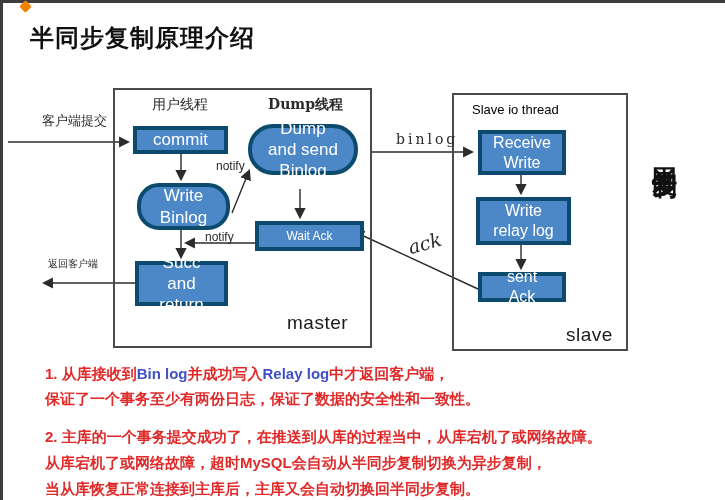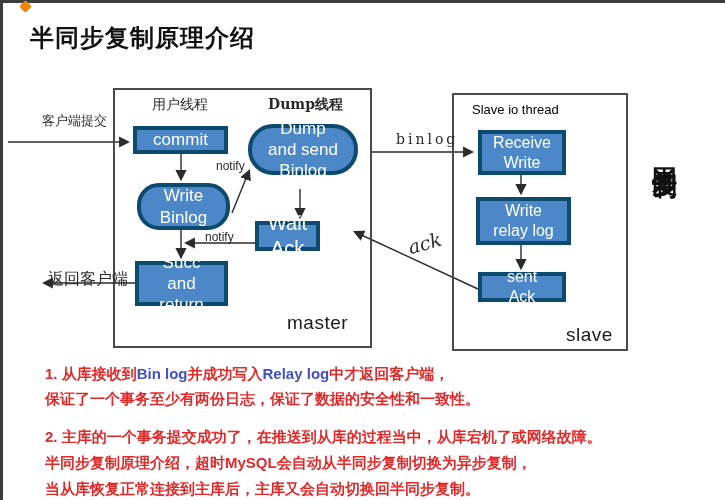--- a/index.html
+++ b/index.html
@@ -21,31 +21,31 @@
   .slave-box{left:452px;top:93px;width:172px;height:254px;}
   .thread-label{position:absolute;font-size:14px;color:#2a2a2a;
     font-family:"DejaVu Serif","Liberation Serif",serif;white-space:nowrap;}
   .io-thread-label{position:absolute;font-size:13px;font-weight:400;color:#000000;white-space:nowrap;}
   .node{position:absolute;background:#4c87c7;border:4px solid #0c4a6e;color:#fff;
     display:flex;align-items:center;justify-content:center;text-align:center;
     font-size:16px;line-height:1.25;padding:1px 12px;box-sizing:border-box;}
   .node-commit{left:133px;top:126px;width:95px;height:28px;font-size:17px;}
   .node-dump{left:248px;top:124px;width:110px;height:51px;font-size:17px;border-radius:25px;}
   .node-write-binlog{left:137px;top:183px;width:93px;height:47px;font-size:17px;border-radius:22px;}
-  .node-wait-ack{left:255px;top:221px;width:65px;height:30px;font-size:20px;text-align:center;}
+  .node-wait-ack{left:255px;top:221px;width:109px;height:30px;font-size:12px;text-align:center;}
   .node-succ{left:135px;top:261px;width:93px;height:45px;font-size:17px;}
   .node-receive{left:478px;top:130px;width:88px;height:45px;}
   .node-relay{left:476px;top:197px;width:95px;height:48px;}
   .node-sent-ack{left:478px;top:272px;width:88px;height:30px;}
   .box-caption{position:absolute;font-size:19px;color:#1a1a1a;letter-spacing:0.5px;}
   .caption-master{left:287px;top:312px;}
   .caption-slave{left:566px;top:324px;}
   .edge-label{position:absolute;color:#2a2a2a;white-space:nowrap;}
   .lbl-client-submit{left:42px;top:112px;font-size:13px;font-family:"DejaVu Serif","Liberation Serif",serif;}
-  .lbl-return-client{left:48px;top:257px;font-size:16px;font-family:"DejaVu Serif","Liberation Serif",serif;margin-top:12px;}
+  .lbl-return-client{left:48px;top:257px;font-size:10px;font-family:"DejaVu Serif","Liberation Serif",serif;}
   .lbl-binlog{left:396px;top:131px;font-size:14px;letter-spacing:3px;
     font-family:"DejaVu Serif","Liberation Serif",serif;}
   .lbl-ack{left:408px;top:232px;font-size:19px;font-style:italic;
     font-family:"DejaVu Serif","Liberation Serif",serif;transform:rotate(-16deg);}
   .lbl-notify-top{left:216px;top:159px;font-size:12px;}
   .lbl-notify-bottom{left:205px;top:230px;font-size:12px;}
   .side-caption{position:absolute;left:648px;top:146px;writing-mode:vertical-rl;
     font-size:25px;font-weight:600;color:#111;letter-spacing:2px;
     font-family:"DejaVu Serif","Liberation Serif",serif;}
   
@@ -116,18 +116,18 @@
   <div class="side-caption">半同步复制</div>
 
   <div class="notes">
     <div class="para1">
       <span>1. 从库接收到</span><span class="term-blue">Bin log</span><span>并成功写入</span><span class="term-blue">Relay log</span><span>中才返回客户端，</span>
       <br>
       <span>保证了一个事务至少有两份日志，保证了数据的安全性和一致性。</span>
     </div>
     <div class="para2">
       <span>2. 主库的一个事务提交成功了，在推送到从库的过程当中，从库宕机了或网络故障。</span><br>
-      <span>半同步复制原理介绍，超时MySQL会自动从半同步复制切换为异步复制，</span><br>
+      <span>从库宕机了或网络故障，超时MySQL会自动从半同步复制切换为异步复制，</span><br>
       <span>当从库恢复正常连接到主库后，主库又会自动切换回半同步复制。</span>
     </div>
   </div>
 
 </div>
 
 </body></html>

